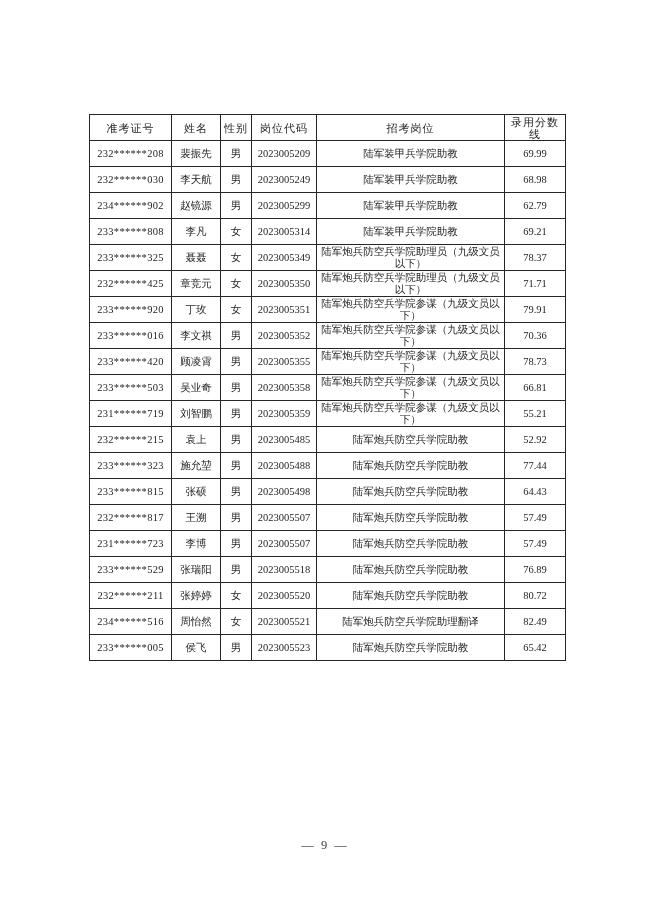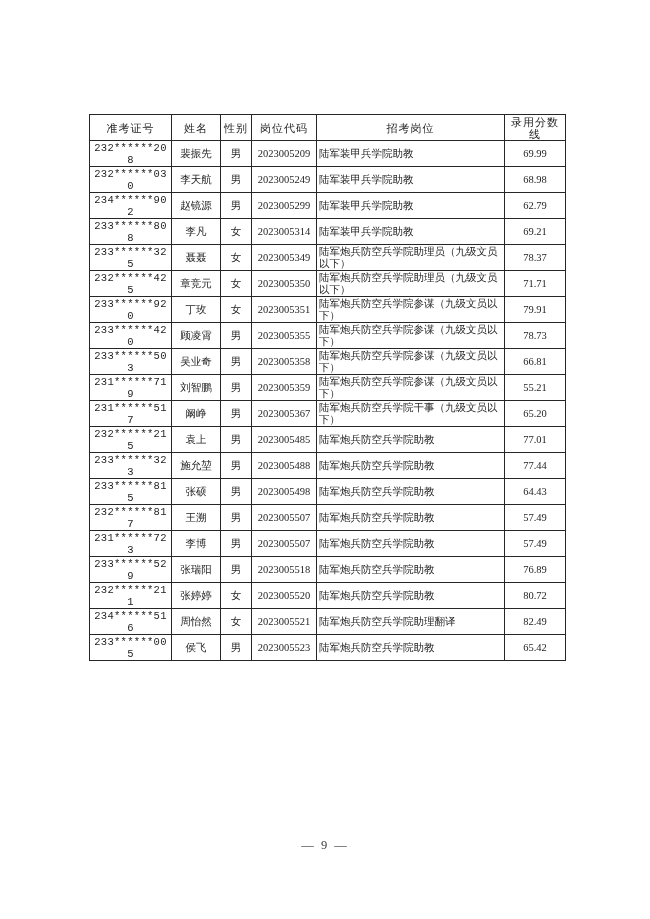--- a/index.html
+++ b/index.html
@@ -35,25 +35,25 @@
     line-height: 12px;
     font-weight: normal;
     overflow: hidden;
     word-break: break-all;
   }
   .score-table th {
     font-size: 11px;
     letter-spacing: 1px;
   }
   .score-table td.col-position {
-    text-align: left;
+    text-align: center;
     padding: 0 2px;
     letter-spacing: 0px;
   }
-  .score-table td.col-exam_id { letter-spacing: 0.3px; font-family: Liberation Mono, monospace; }
+  .score-table td.col-exam_id { letter-spacing: 0.3px; }
   .footer {
     position: absolute;
     top: 838px;
     left: 0;
     width: 100%;
     text-align: center;
     font-size: 12.5px;
     color: #3a3a3a;
     letter-spacing: 2px;
   }
@@ -133,20 +133,28 @@
         </tr>
         <tr>
           <td class="col-exam_id">233******920</td>
           <td class="col-name">丁玫</td>
           <td class="col-gender">女</td>
           <td class="col-position_code">2023005351</td>
           <td class="col-position">陆军炮兵防空兵学院参谋（九级文员以下）</td>
           <td class="col-score">79.91</td>
         </tr>
         <tr>
+          <td class="col-exam_id">233******016</td>
+          <td class="col-name">李文祺</td>
+          <td class="col-gender">男</td>
+          <td class="col-position_code">2023005352</td>
+          <td class="col-position">陆军炮兵防空兵学院参谋（九级文员以下）</td>
+          <td class="col-score">70.36</td>
+        </tr>
+        <tr>
           <td class="col-exam_id">233******420</td>
           <td class="col-name">顾凌霄</td>
           <td class="col-gender">男</td>
           <td class="col-position_code">2023005355</td>
           <td class="col-position">陆军炮兵防空兵学院参谋（九级文员以下）</td>
           <td class="col-score">78.73</td>
         </tr>
         <tr>
           <td class="col-exam_id">233******503</td>
           <td class="col-name">吴业奇</td>
@@ -157,34 +165,26 @@
         </tr>
         <tr>
           <td class="col-exam_id">231******719</td>
           <td class="col-name">刘智鹏</td>
           <td class="col-gender">男</td>
           <td class="col-position_code">2023005359</td>
           <td class="col-position">陆军炮兵防空兵学院参谋（九级文员以下）</td>
           <td class="col-score">55.21</td>
         </tr>
         <tr>
-          <td class="col-exam_id">231******517</td>
-          <td class="col-name">阚峥</td>
-          <td class="col-gender">男</td>
-          <td class="col-position_code">2023005367</td>
-          <td class="col-position">陆军炮兵防空兵学院干事（九级文员以下）</td>
-          <td class="col-score">65.20</td>
-        </tr>
-        <tr>
           <td class="col-exam_id">232******215</td>
           <td class="col-name">袁上</td>
           <td class="col-gender">男</td>
           <td class="col-position_code">2023005485</td>
           <td class="col-position">陆军炮兵防空兵学院助教</td>
-          <td class="col-score">77.01</td>
+          <td class="col-score">52.92</td>
         </tr>
         <tr>
           <td class="col-exam_id">233******323</td>
           <td class="col-name">施允堃</td>
           <td class="col-gender">男</td>
           <td class="col-position_code">2023005488</td>
           <td class="col-position">陆军炮兵防空兵学院助教</td>
           <td class="col-score">77.44</td>
         </tr>
         <tr>

